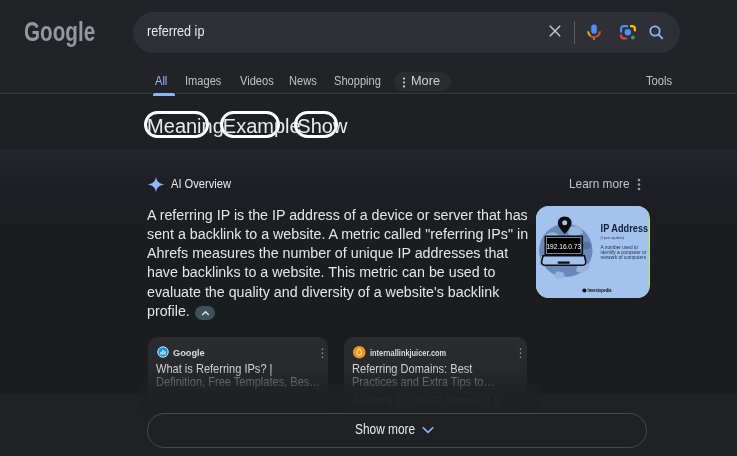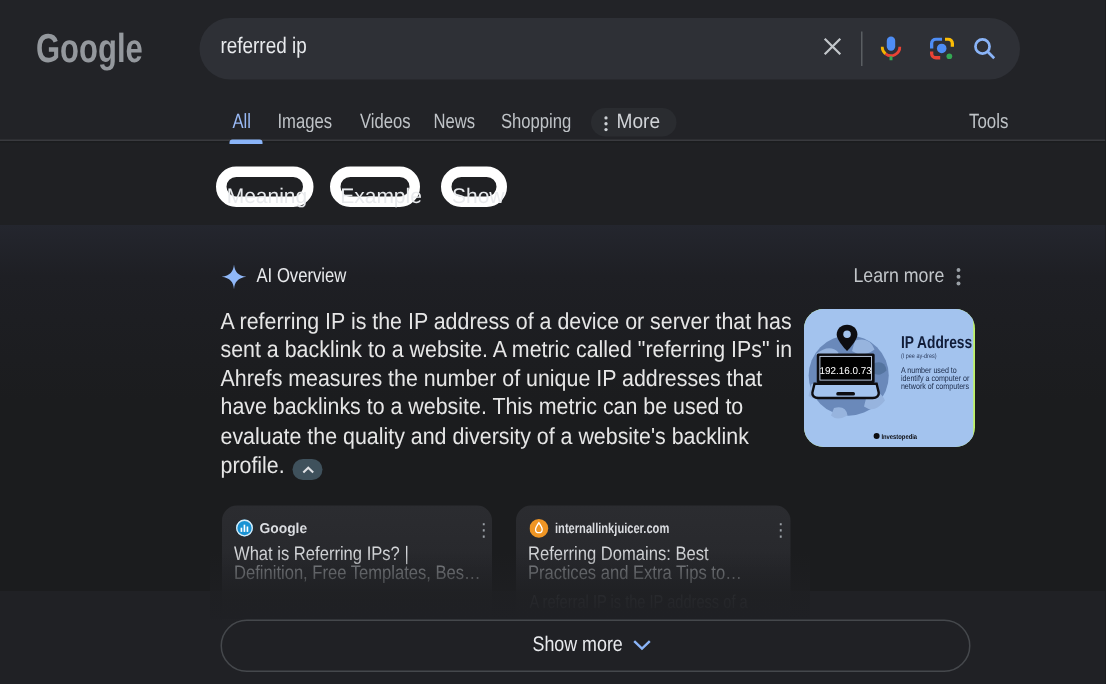--- a/index.html
+++ b/index.html
@@ -20,22 +20,22 @@
   transform:scaleX(0.765); transform-origin:0 0; }
 #searchbox { left:133px; top:12px; width:547px; height:41px; border-radius:20.5px; background:#2e3036; }
 #query { left:147px; top:21.5px; font-size:15px; color:#e8eaed; transform:scaleX(0.84); transform-origin:0 0; }
 #sbdivider { left:574px; top:20.5px; width:1px; height:23px; background:#5a5e62; }
 
 
 .tab { top:73.3px; font-size:13.7px; color:#bfc3c7; transform:scaleX(0.81); transform-origin:0 0; }
 #underline { left:153px; top:93px; width:21.5px; height:3px; background:#8ab4f8; border-radius:2px 2px 0 0; }
 #morepill { left:393.6px; top:72px; width:57.7px; height:19px; border-radius:9.5px; background:#2a2c30; }
 
-.chip { top:111px; height:27px; border:7px solid #ffffff; border-radius:14px;
-  color:#e8eaed; font-size:14px; text-align:center; line-height:25px; }
+.chip { top:111px; height:27px; border:3px solid #ffffff; border-radius:14px;
+  color:#e8eaed; font-size:20px; line-height:25px; }
 
 
 #aihead { left:171px; top:176.2px; font-size:13.4px; color:#e8eaed; transform:scaleX(0.83); transform-origin:0 0; }
 #learnmore { left:568.8px; top:176.4px; font-size:13.3px; color:#c2c6ca; transform:scaleX(0.89); transform-origin:0 0; }
 #body-text { left:147.3px; top:204.7px; font-size:15.5px; line-height:19.2px; color:#e6e6e6;
   transform:scaleX(0.92); transform-origin:0 0; white-space:nowrap; }
 #collapse { left:194.7px; top:306px; width:20.5px; height:13.7px; border-radius:7px; background:#3f515c; }
 
 
 #imgcard { left:535.7px; top:206px; width:114px; height:92px; border-radius:13px; background:#bef264; overflow:hidden; }

